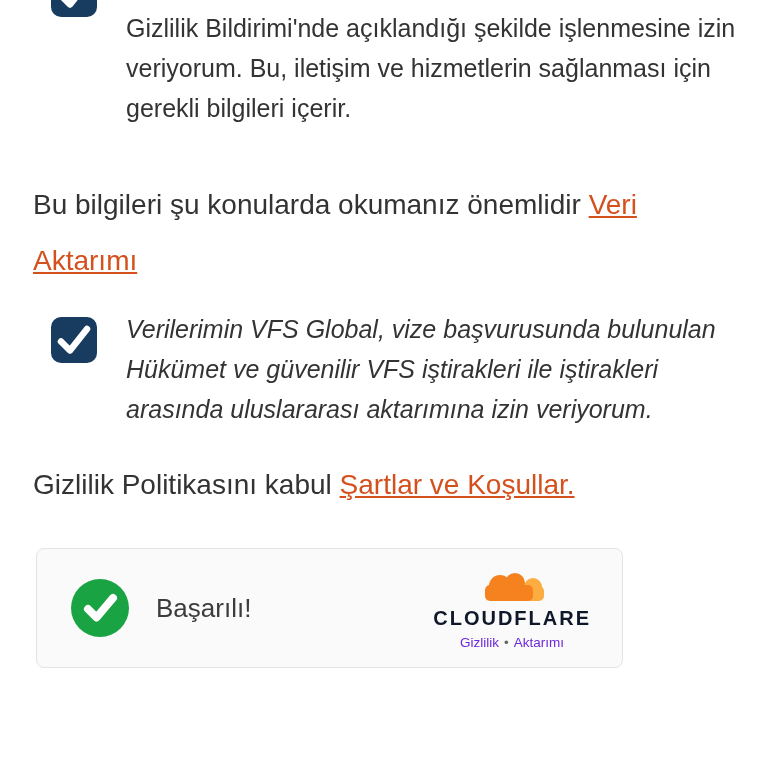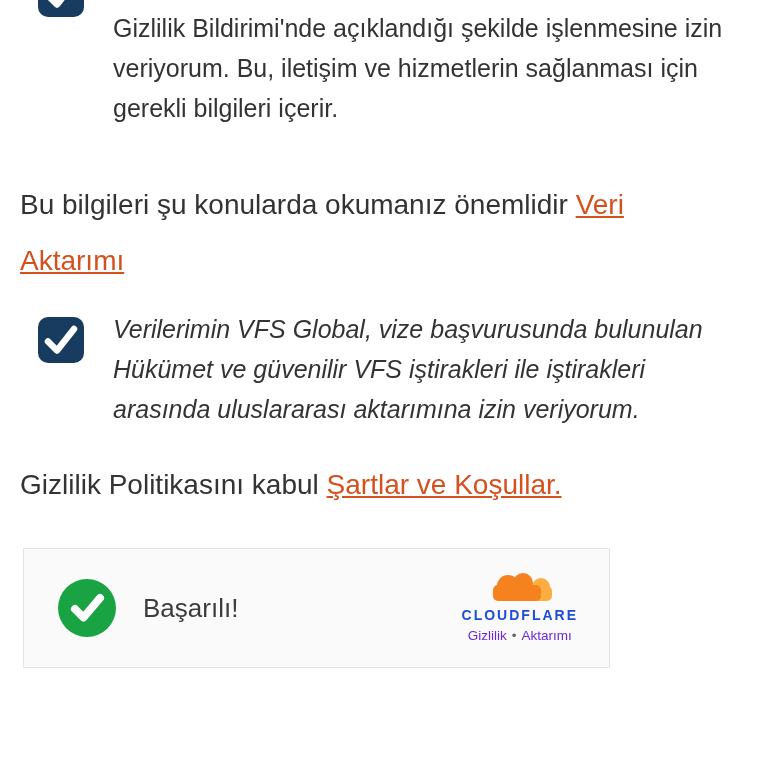--- a/index.html
+++ b/index.html
@@ -6,21 +6,21 @@
   body {
     width: 768px; height: 768px; overflow: hidden;
     background: #ffffff;
     font-family: "Liberation Sans", "DejaVu Sans", sans-serif;
     color: #333333;
   }
   .page {
     position: relative;
     width: 768px; height: 768px;
     box-sizing: border-box;
-    padding: 0 28px 0 20px;
+    padding: 0 28px 0 33px;
     overflow: hidden;
   }
   
   .check-row { display: flex; align-items: flex-start; padding-left: 18px; font-style: italic; }
   .checkbox {
     width: 46px; height: 46px; flex: 0 0 46px;
     border-radius: 10px; background: #183c60;
     display: flex; align-items: center; justify-content: center;
   }
   .checkbox svg { display: block; }
@@ -42,39 +42,39 @@
   }
   .st1 { margin-top: 49px; }
   .st2 { margin-top: 28px; }
   .row2 { margin-top: 28px; }
   .row3 { margin-top: 21px; }
   a.link { color: #d4511e; text-decoration: underline; cursor: pointer; }
   
   .turnstile {
     margin: 35px 0 0 3px;
     width: 587px; height: 120px; box-sizing: border-box;
-    background: #fafafa; border: 1px solid #e3e3e3; border-radius: 1px;
+    background: #fafafa; border: 1px solid #e3e3e3; border-radius: 8px;
     position: relative;
     display: flex; align-items: center;
   }
   .success-circle {
     width: 58px; height: 58px; border-radius: 50%;
     background: #1aa342; margin-left: 34px;
     display: flex; align-items: center; justify-content: center;
     flex: 0 0 58px;
   }
   .ts-status { margin-left: 27px; font-size: 26px; color: #3c3c3c; }
   .ts-brand {
     position: absolute; right: 31px; top: 22px;
     display: flex; flex-direction: column; align-items: center;
   }
   .cf-word {
     margin-top: 2px;
-    font-size: 14px; font-weight: bold; letter-spacing: 2px;
-    color: #1d4ed8; white-space: nowrap; text-align: right;
+    font-size: 20px; font-weight: bold; letter-spacing: 2px;
+    color: #0f172a; white-space: nowrap; text-align: right;
   }
   .ts-links {
     margin-top: 5px; font-size: 13.5px; color: #666666; white-space: nowrap;
   }
   .ts-links a { color: #6d28d9; text-decoration: none; cursor: pointer; }
   .ts-links .sep { margin: 0 5px; }
 </style>
 </head>
 <body>
 

